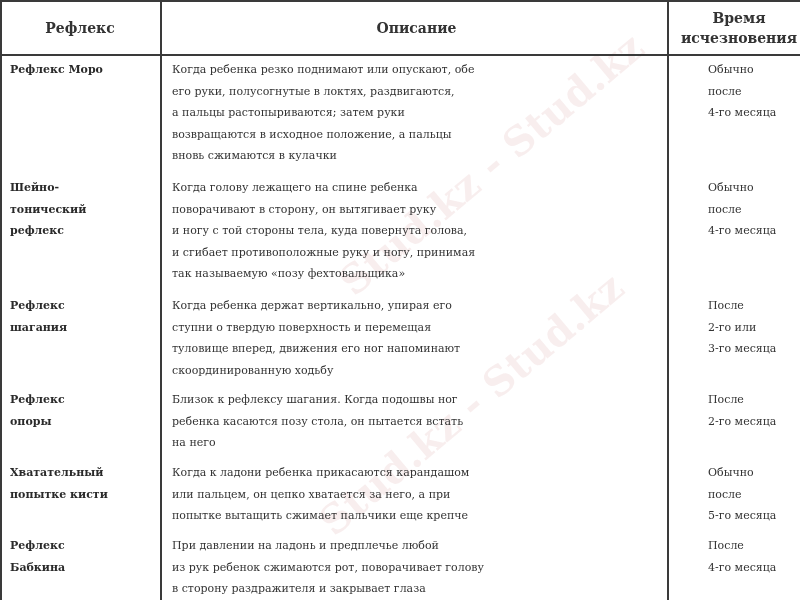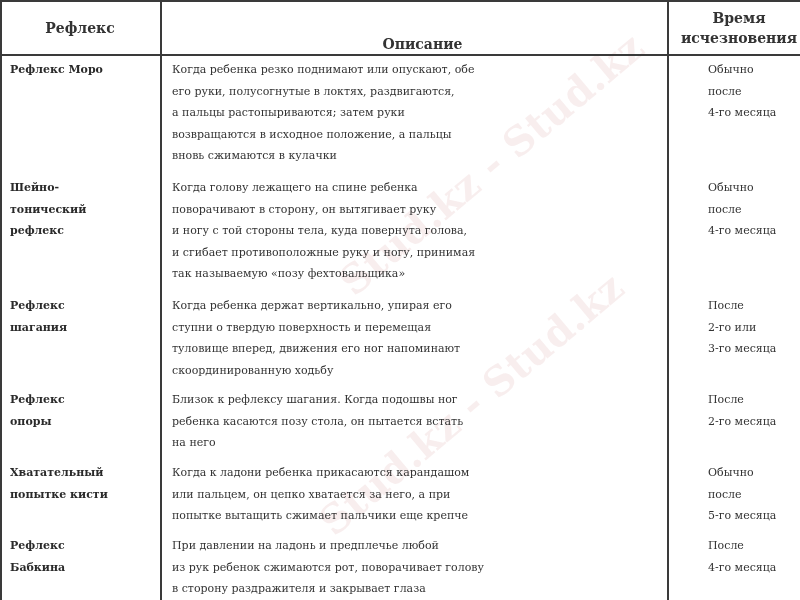--- a/index.html
+++ b/index.html
@@ -18,21 +18,21 @@
   .vline { position: absolute; top: 0; width: 2px; height: 600px; background: #3a3a3a; }
   .vline.left { left: 0; }
   .vline.c1 { left: 160px; }
   .vline.c2 { left: 667px; }
   .header {
     position: absolute; left: 0; top: 0; width: 812px; height: 52px;
     border-bottom: 2px solid #3a3a3a;
   }
   .hcell { position: absolute; top: 0; height: 52px; display: flex; align-items: center; justify-content: center; text-align: center; font-weight: bold; font-size: 14px; line-height: 20px; color: #333; }
   .hcell.col1 { left: 0; width: 160px; }
-  .hcell.col2 { left: 170px; width: 505px; margin-top: 16px; }
+  .hcell.col2 { left: 164px; width: 505px; }
   .hcell.col3 { left: 669px; width: 140px; white-space: nowrap; }
   .row { position: absolute; left: 0; width: 812px; }
   .cell { position: absolute; top: 0; font-size: 11px; line-height: 21.5px; white-space: pre; }
   .cell.name { left: 10px; width: 148px; font-weight: bold; color: #2a2a2a; }
   .cell.desc { left: 172px; width: 492px; color: #333; }
   .cell.time { left: 708px; width: 120px; color: #333; }
   .watermark {
     position: absolute; font-family: "DejaVu Serif", serif; font-weight: bold;
     font-size: 40px; color: rgba(200, 120, 120, 0.13);
     transform: rotate(-40deg); white-space: nowrap; pointer-events: none;

